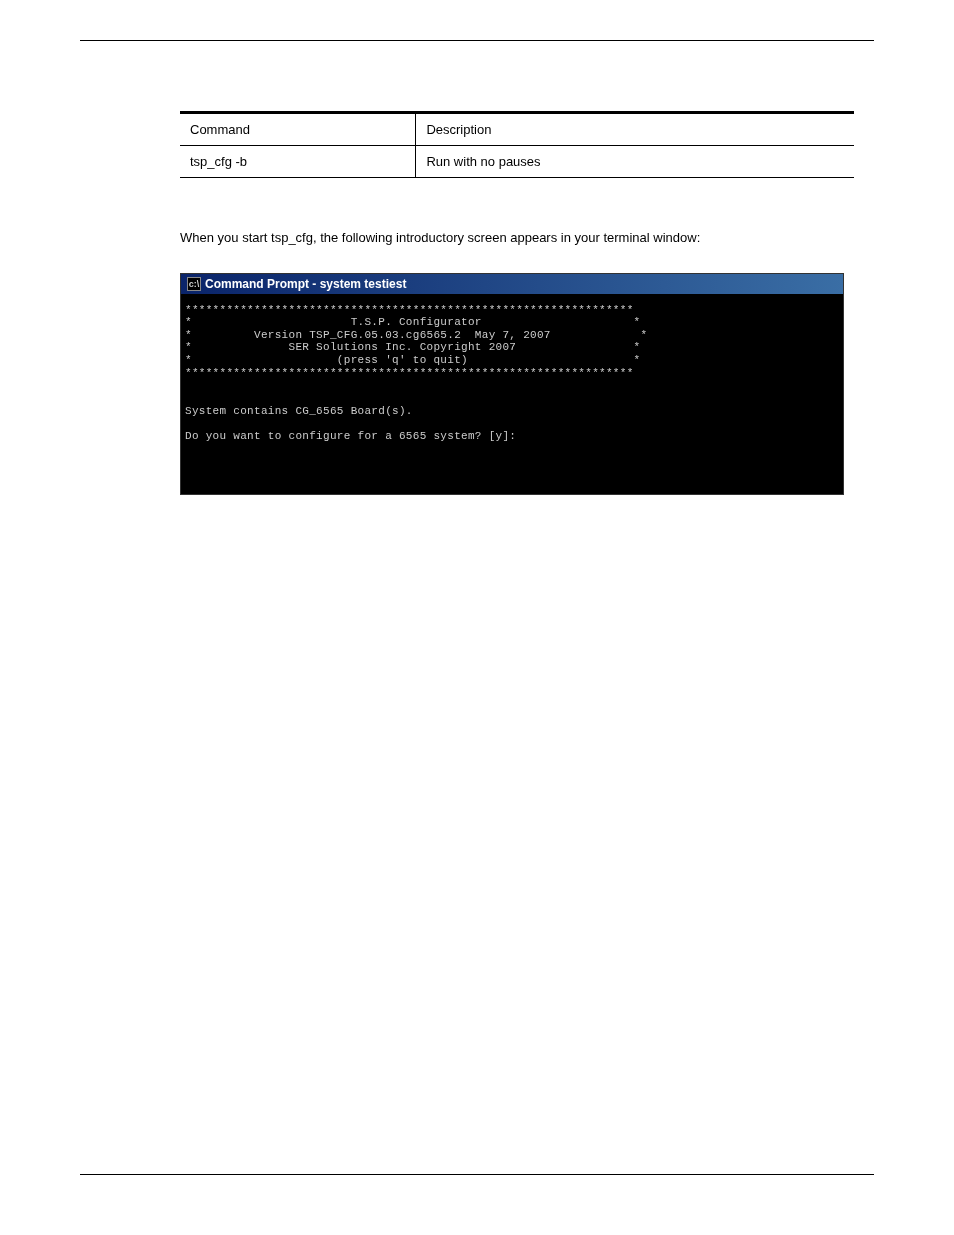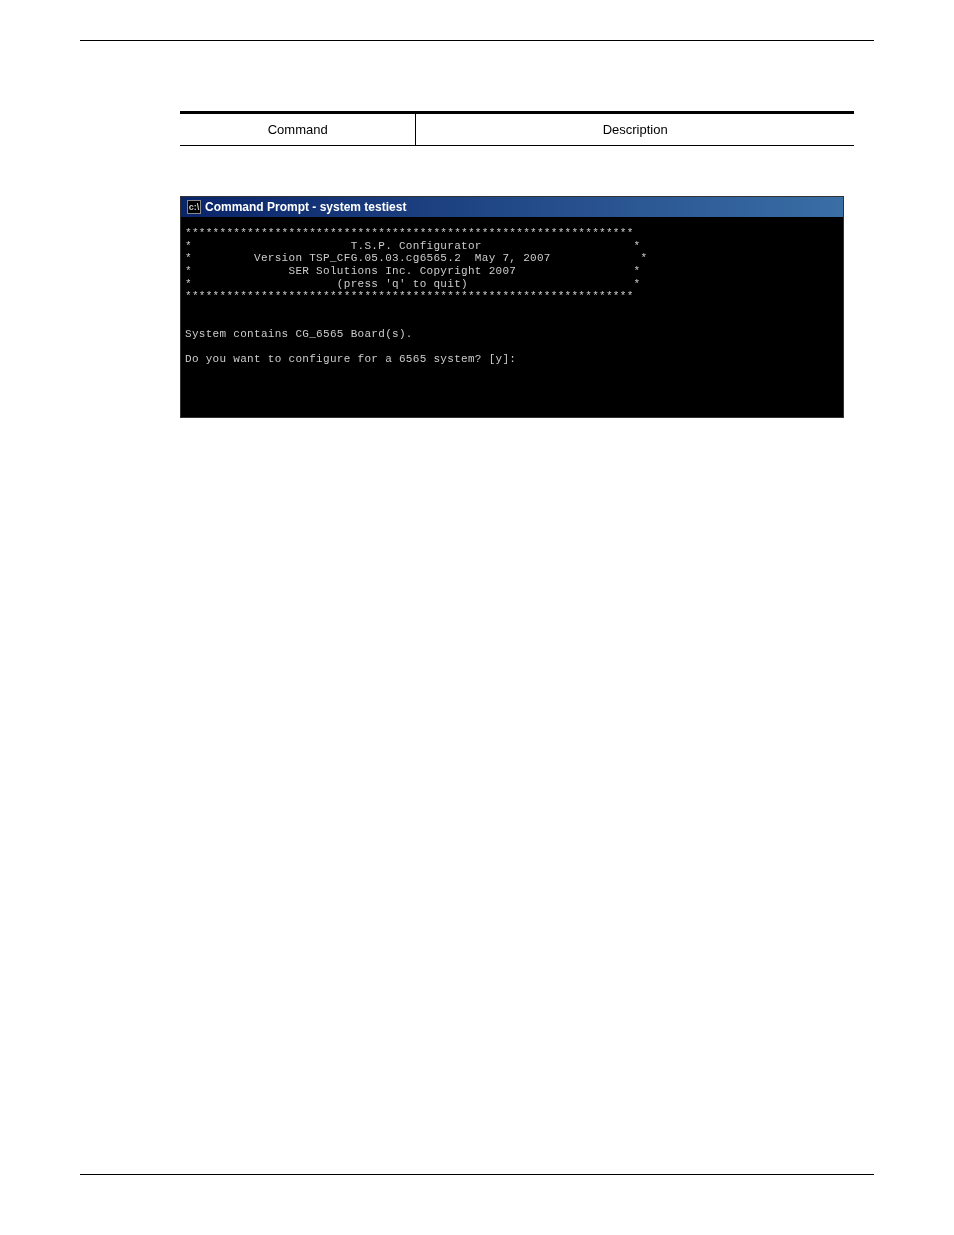--- a/index.html
+++ b/index.html
@@ -24,21 +24,21 @@
     .content {
       margin-left: 100px;
       margin-right: 20px;
     }
     .config-table {
       border-collapse: collapse;
       width: 100%;
       margin-bottom: 50px;
     }
     .config-table th, .config-table td {
-      text-align: center;
+      text-align: left;
       padding: 8px 10px;
       font-size: 13px;
       font-weight: normal;
     }
     .config-table .header-row th {
       border-top: 3px solid #000;
       border-bottom: 1.5px solid #000;
     }
     .config-table .divider {
       border-right: 1.5px solid #000;
@@ -101,23 +101,28 @@
 <div class="header-line"></div>
 
 <div class="content">
 
   <table class="config-table">
     <tbody>
         <tr class="header-row">
       <th class="divider" style="width:35%;">Command</th>
       <th>Description</th>
     </tr>
+    <tr class="data-row">
+      <td class="divider">tsp_cfg -b</td>
+      <td>Run with no pauses</td>
+    </tr>
   </tbody>
     </table>
 
+  <p class="intro-text">When you start tsp_cfg, the following introductory screen appears in your terminal window:</p>
 
   <div class="terminal-container">
     <div class="terminal-titlebar">
       <span class="icon">c:\</span>
       <span>Command Prompt - system testiest</span>
     </div>
     <div class="terminal-body">*****************************************************************
 *                       T.S.P. Configurator                      *
 *         Version TSP_CFG.05.03.cg6565.2  May 7, 2007             *
 *              SER Solutions Inc. Copyright 2007                 *

